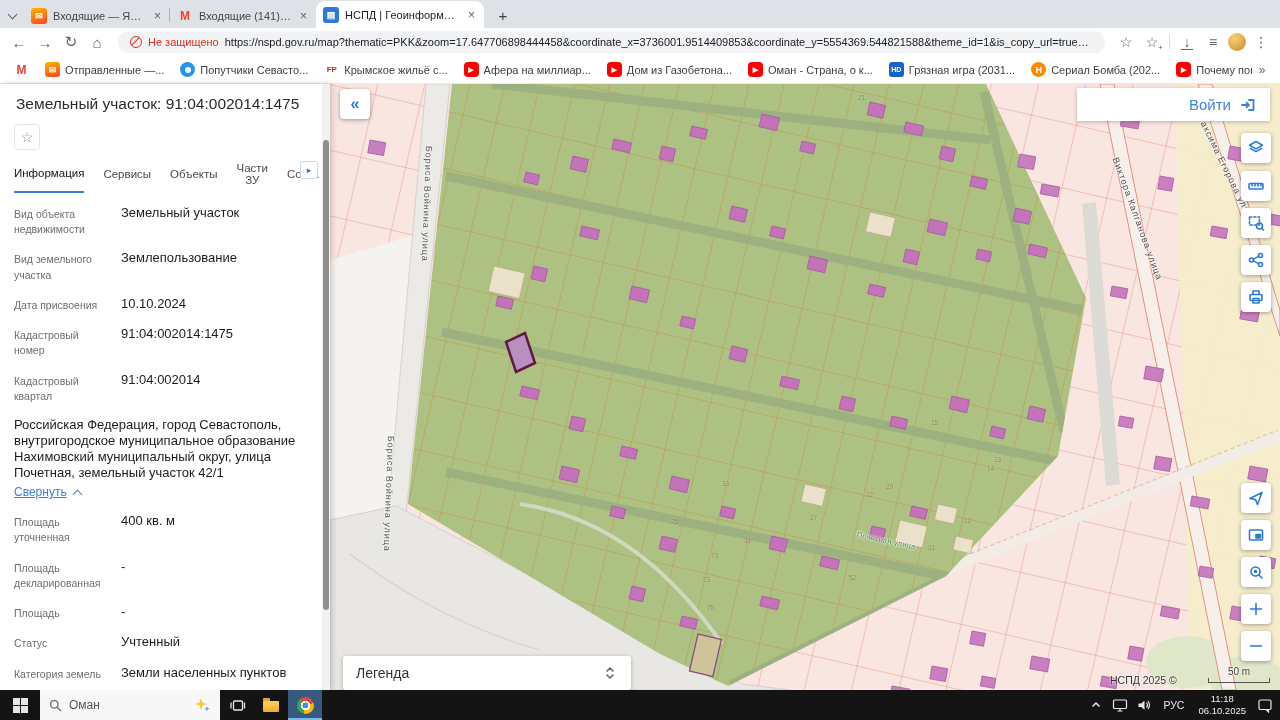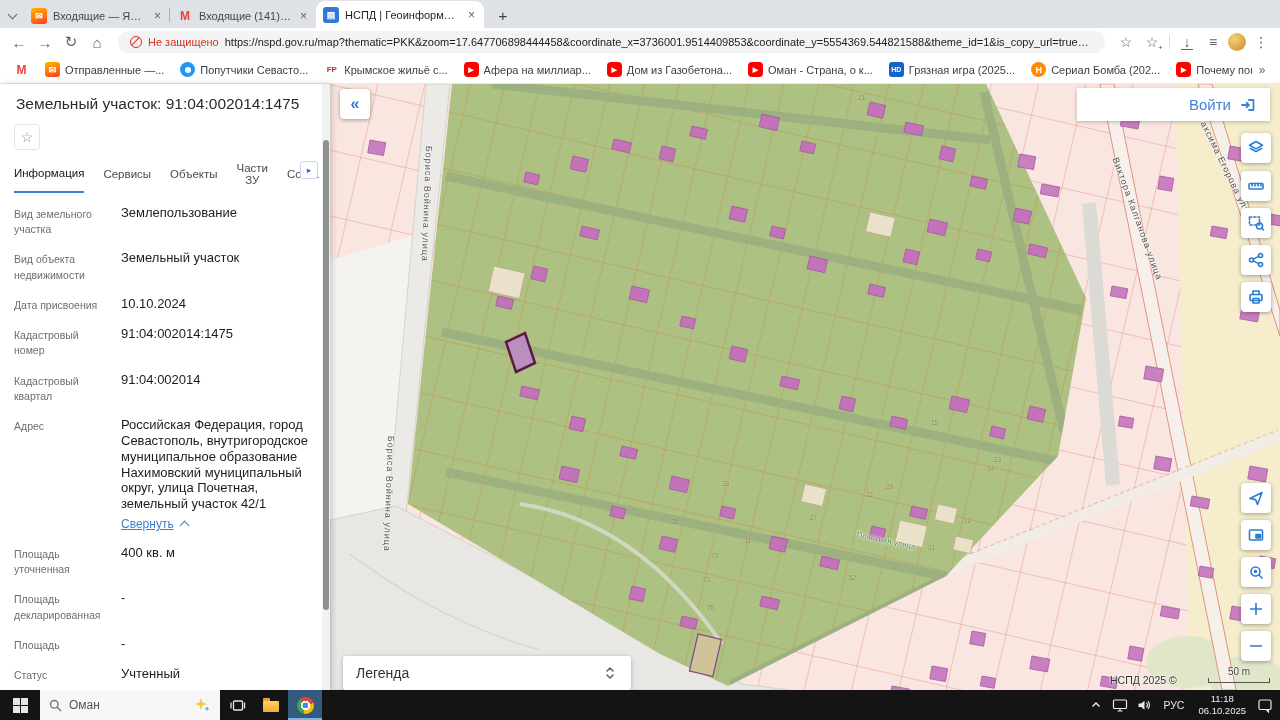--- a/index.html
+++ b/index.html
@@ -187,21 +187,21 @@
         <span class="bm-label">Дом из Газобетона...</span>
       </div>
 
       <div class="bm">
         <span class="fi yt"></span>
         <span class="bm-label">Оман - Страна, о к...</span>
       </div>
 
       <div class="bm">
         <span class="fi hd"></span>
-        <span class="bm-label">Грязная игра (2025...</span>
+        <span class="bm-label">Грязная игра (2031...</span>
       </div>
 
       <div class="bm">
         <span class="fi nn"></span>
         <span class="bm-label">Сериал Бомба (202...</span>
       </div>
 
       <div class="bm">
         <span class="fi yt"></span>
         <span class="bm-label">Почему покупать д...</span>
@@ -224,47 +224,46 @@
 
       <button class="ptab">Объекты</button>
 
       <button class="ptab">Части ЗУ</button>
 
       <button class="ptab">Соста</button>
     </div>
   <div class="fields">
 
       <div class="frow">
+        <div class="flabel">Вид объекта недвижимости</div>
+        <div class="fvalue">Земельный участок</div>
+      </div>
+
+      <div class="frow">
         <div class="flabel">Вид земельного участка</div>
         <div class="fvalue">Землепользование</div>
       </div>
 
       <div class="frow">
-        <div class="flabel">Вид объекта недвижимости</div>
-        <div class="fvalue">Земельный участок</div>
-      </div>
-
-      <div class="frow">
         <div class="flabel">Дата присвоения</div>
         <div class="fvalue">10.10.2024</div>
       </div>
 
       <div class="frow">
         <div class="flabel">Кадастровый номер</div>
         <div class="fvalue">91:04:002014:1475</div>
       </div>
 
       <div class="frow">
         <div class="flabel">Кадастровый квартал</div>
         <div class="fvalue">91:04:002014</div>
       </div>
     </div>
   <div class="fields">
     <div class="frow">
-      <div class="flabel">Адрес</div>
       <div class="fvalue">
         <span>Российская Федерация, город Севастополь, внутригородское муниципальное образование Нахимовский муниципальный округ, улица Почетная, земельный участок 42/1</span><br>
         <a class="collapse-link">
           <span>Свернуть</span>
             <i class="chu"></i>
         </a>
       </div>
     </div>
   </div>
   <div class="fields">

